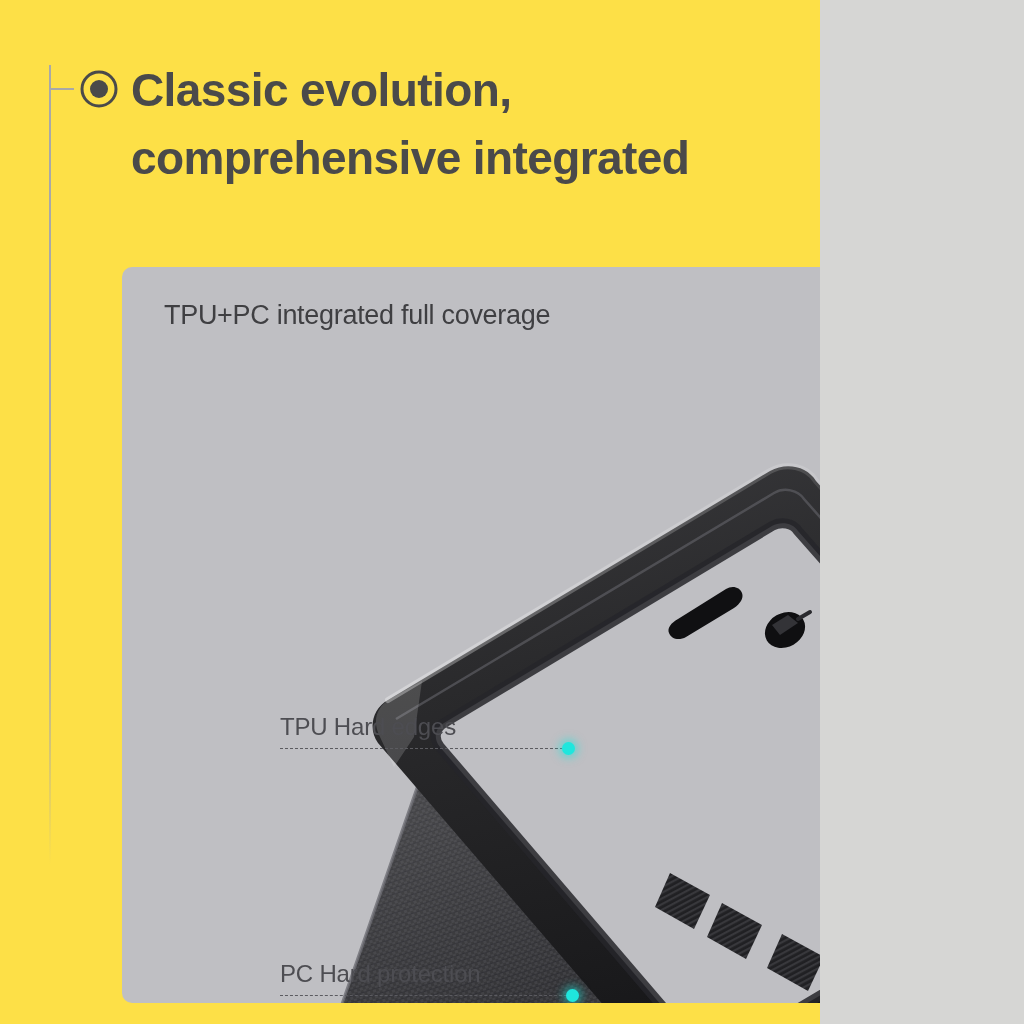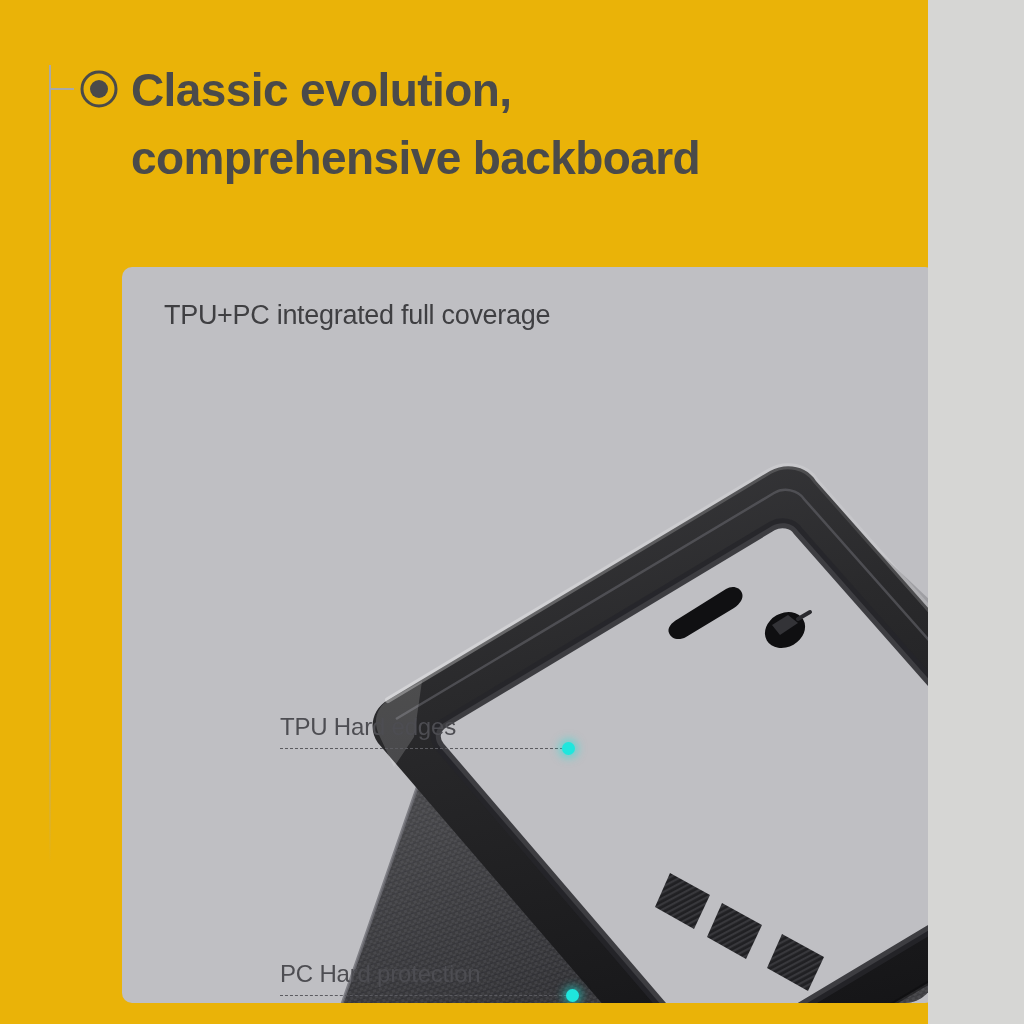--- a/index.html
+++ b/index.html
@@ -2,23 +2,23 @@
 <html><head>
 <meta charset="utf-8">
 <style>
   html, body {
     margin: 0;
     padding: 0;
     background: #d6d6d4;
   }
   .page {
     position: relative;
-    width: 928px;
+    width: 820px;
     height: 1024px;
-    background: #eab308;
+    background: #fde047;
     overflow: hidden;
     font-family: "Liberation Sans", sans-serif;
   }
 
   
   .rail-v {
     position: absolute;
     left: 49px;
     top: 65px;
     width: 2px;
@@ -132,21 +132,21 @@
 
   <div class="bullet-icon">
     <svg viewBox="0 0 40 40" width="40" height="40">
       <circle cx="20" cy="20" r="17" fill="none" stroke="#4a4a4a" stroke-width="3"></circle>
       <circle cx="20" cy="20" r="9" fill="#4a4a4a"></circle>
     </svg>
   </div>
 
   <div class="heading">
     <span class="ln">Classic evolution,</span>
-    <span class="ln">comprehensive backboard</span>
+    <span class="ln">comprehensive integrated</span>
   </div>
 
   <div class="card">
 
     <div class="stage">
       <svg viewBox="0 0 813 736" preserveAspectRatio="xMidYMid slice">
         <defs>
 
           <pattern id="twill" width="6" height="6" patternUnits="userSpaceOnUse" patternTransform="rotate(-18)">
             <rect width="6" height="6" fill="#303033"></rect>

